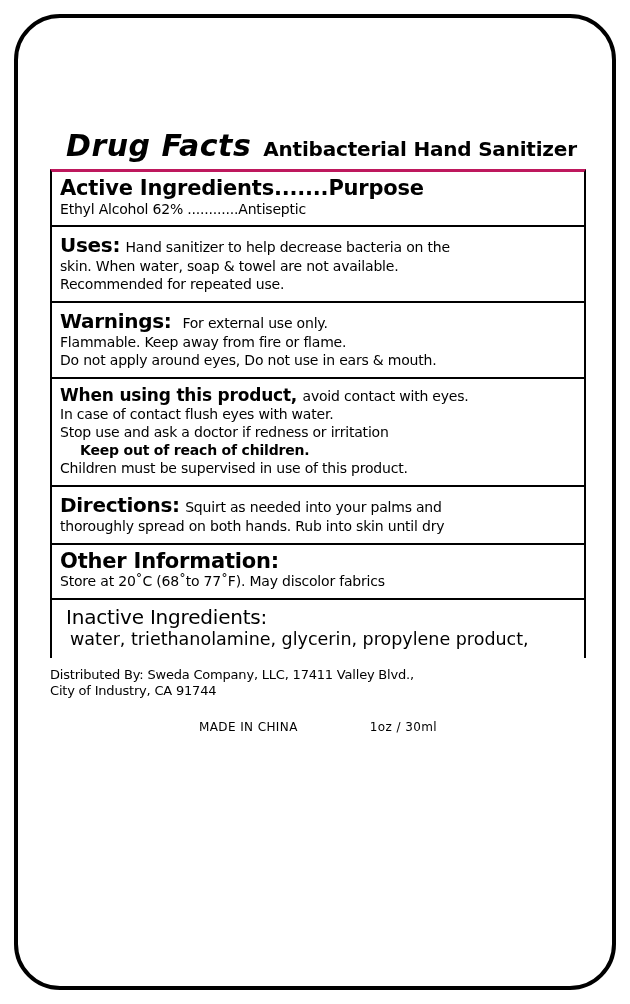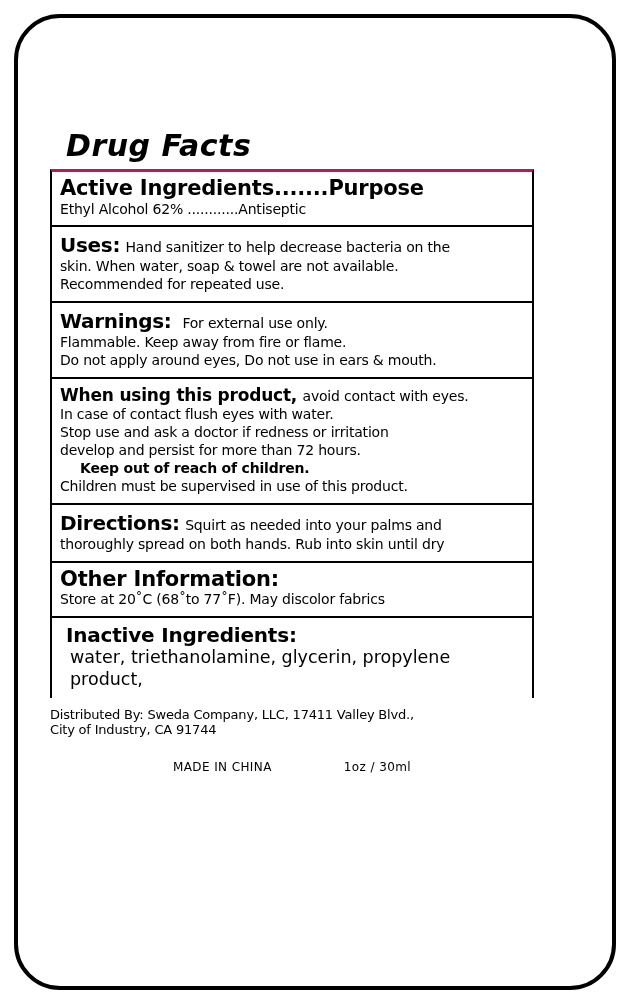--- a/index.html
+++ b/index.html
@@ -24,21 +24,21 @@
     box-sizing: border-box;
     border: 4px solid #000;
     border-radius: 46px;
     background: #fff;
   }
 
   .inner {
     position: absolute;
     left: 32px;
     top: 110px;
-    width: 484px;
+    width: 536px;
   }
 
   
   .title-row {
     display: flex;
     align-items: baseline;
     gap: 12px;
     padding: 0 0 6px 16px;
   }
   .drug-facts {
@@ -90,21 +90,21 @@
     letter-spacing: -0.2px;
   }
 
   .row-inline {
     font-size: 17px;
     line-height: 1.3;
   }
 
   
   .inactive-hdr {
-    font-weight: bold;
+    font-weight: normal;
     font-size: 20px;
     letter-spacing: -0.2px;
     padding-left: 6px;
   }
   .inactive-body {
     font-size: 17.5px;
     line-height: 1.25;
     padding-left: 10px;
   }
 
@@ -125,20 +125,21 @@
   }
 </style>
 </head>
 <body>
 
 <div class="label-card">
   <div class="inner">
 
     <div class="title-row">
       <span class="drug-facts">Drug Facts</span>
+      <span class="product-name">Antibacterial Hand Sanitizer</span>
     </div>
 
     <div class="box thick-top">
       <div class="hdr">Active Ingredients.......Purpose</div>
       <div class="line">Ethyl Alcohol 62% ............Antiseptic</div>
     </div>
 
     <div class="box">
       <div class="row-inline">
         <span class="inline-hdr">Uses:</span>
@@ -157,21 +158,20 @@
       <div class="line">Do not apply around eyes, Do not use in ears &amp; mouth.</div>
     </div>
 
     <div class="box">
       <div class="row-inline">
         <span class="inline-hdr-sm">When using this product,</span>
         <span class="line">avoid contact with eyes.</span>
       </div>
       <div class="line">In case of contact flush eyes with water.</div>
       <div class="line">Stop use and ask a doctor if redness or irritation</div>
-      <div class="line">develop and persist for more than 72 hours.</div>
       <div class="line b">Keep out of reach of children.</div>
       <div class="line">Children must be supervised in use of this product.</div>
     </div>
 
     <div class="box">
       <div class="row-inline">
         <span class="inline-hdr">Directions:</span>
         <span class="line">Squirt as needed into your palms and</span>
       </div>
       <div class="line">thoroughly spread on both hands. Rub into skin until dry</div>

